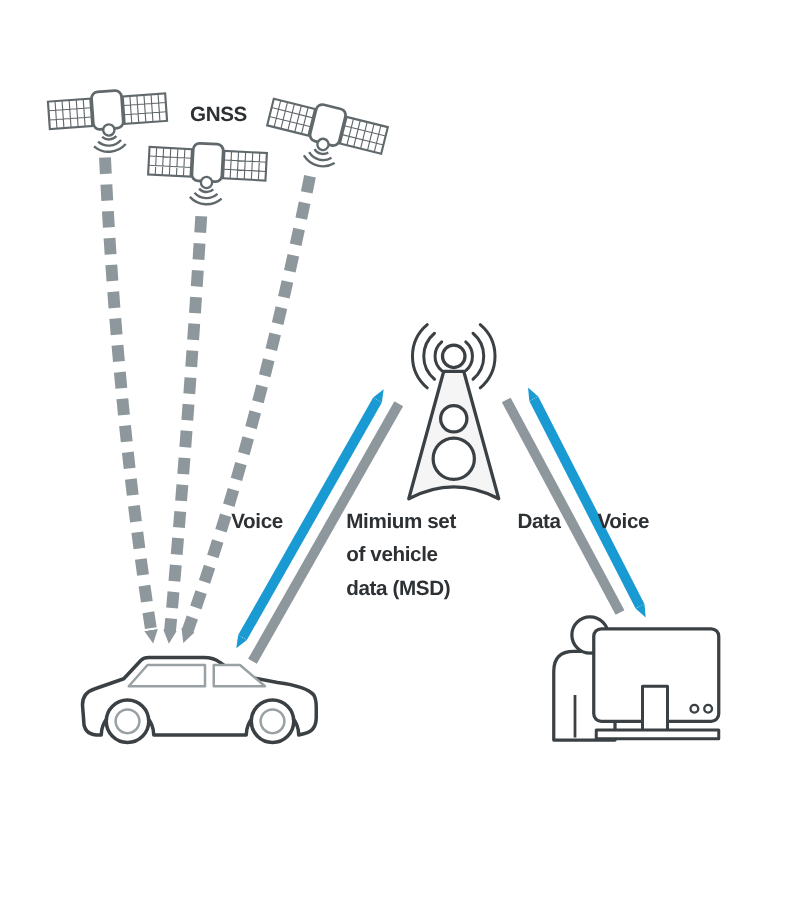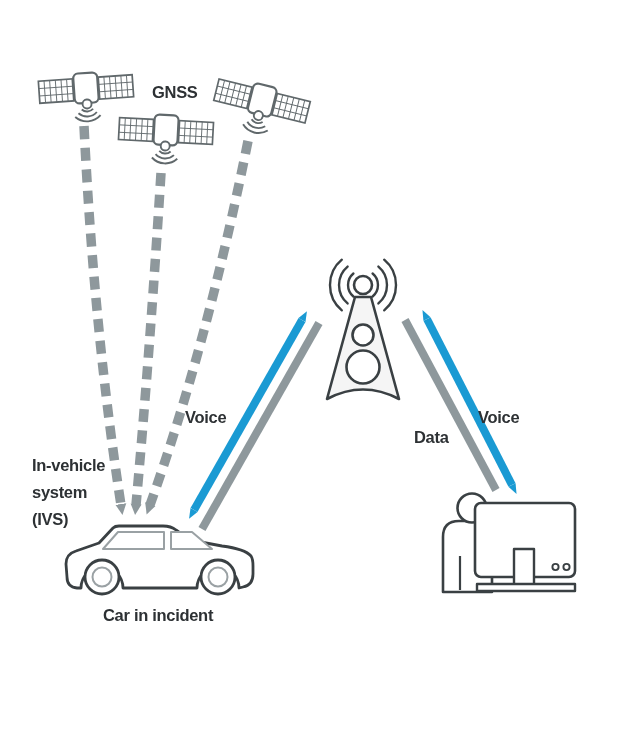--- a/index.html
+++ b/index.html
@@ -82,20 +82,19 @@
     <rect x="475" y="503" width="100" height="74" rx="6" fill="#fff" stroke-width="2.6"></rect>
     <rect x="514" y="549" width="20" height="40" fill="#fff" stroke-width="2.4"></rect>
     <rect x="477" y="584" width="98" height="7" fill="#fff" stroke-width="2.4"></rect>
     <circle cx="555.5" cy="567" r="3.1" fill="#fff" stroke-width="1.9"></circle>
     <circle cx="566.5" cy="567" r="3.1" fill="#fff" stroke-width="1.9"></circle>
   </g>
 </svg>
 
 <div class="lbl" style="left:152px;top:79px">GNSS</div>
 <div class="lbl" style="left:185px;top:404px">Voice</div>
-<div class="lbl" style="left:414px;top:424px">Data</div>
+<div class="lbl" style="left:277px;top:404px">Mimium set
+of vehicle
+data (MSD)</div>
+<div class="lbl" style="left:414px;top:404px">Data</div>
 <div class="lbl" style="left:478px;top:404px">Voice</div>
-<div class="lbl" style="left:32px;top:452px">In-vehicle
-system
-(IVS)</div>
-<div class="lbl" style="left:103px;top:602px">Car in incident</div>
 
 </div>
 
 </body></html>

